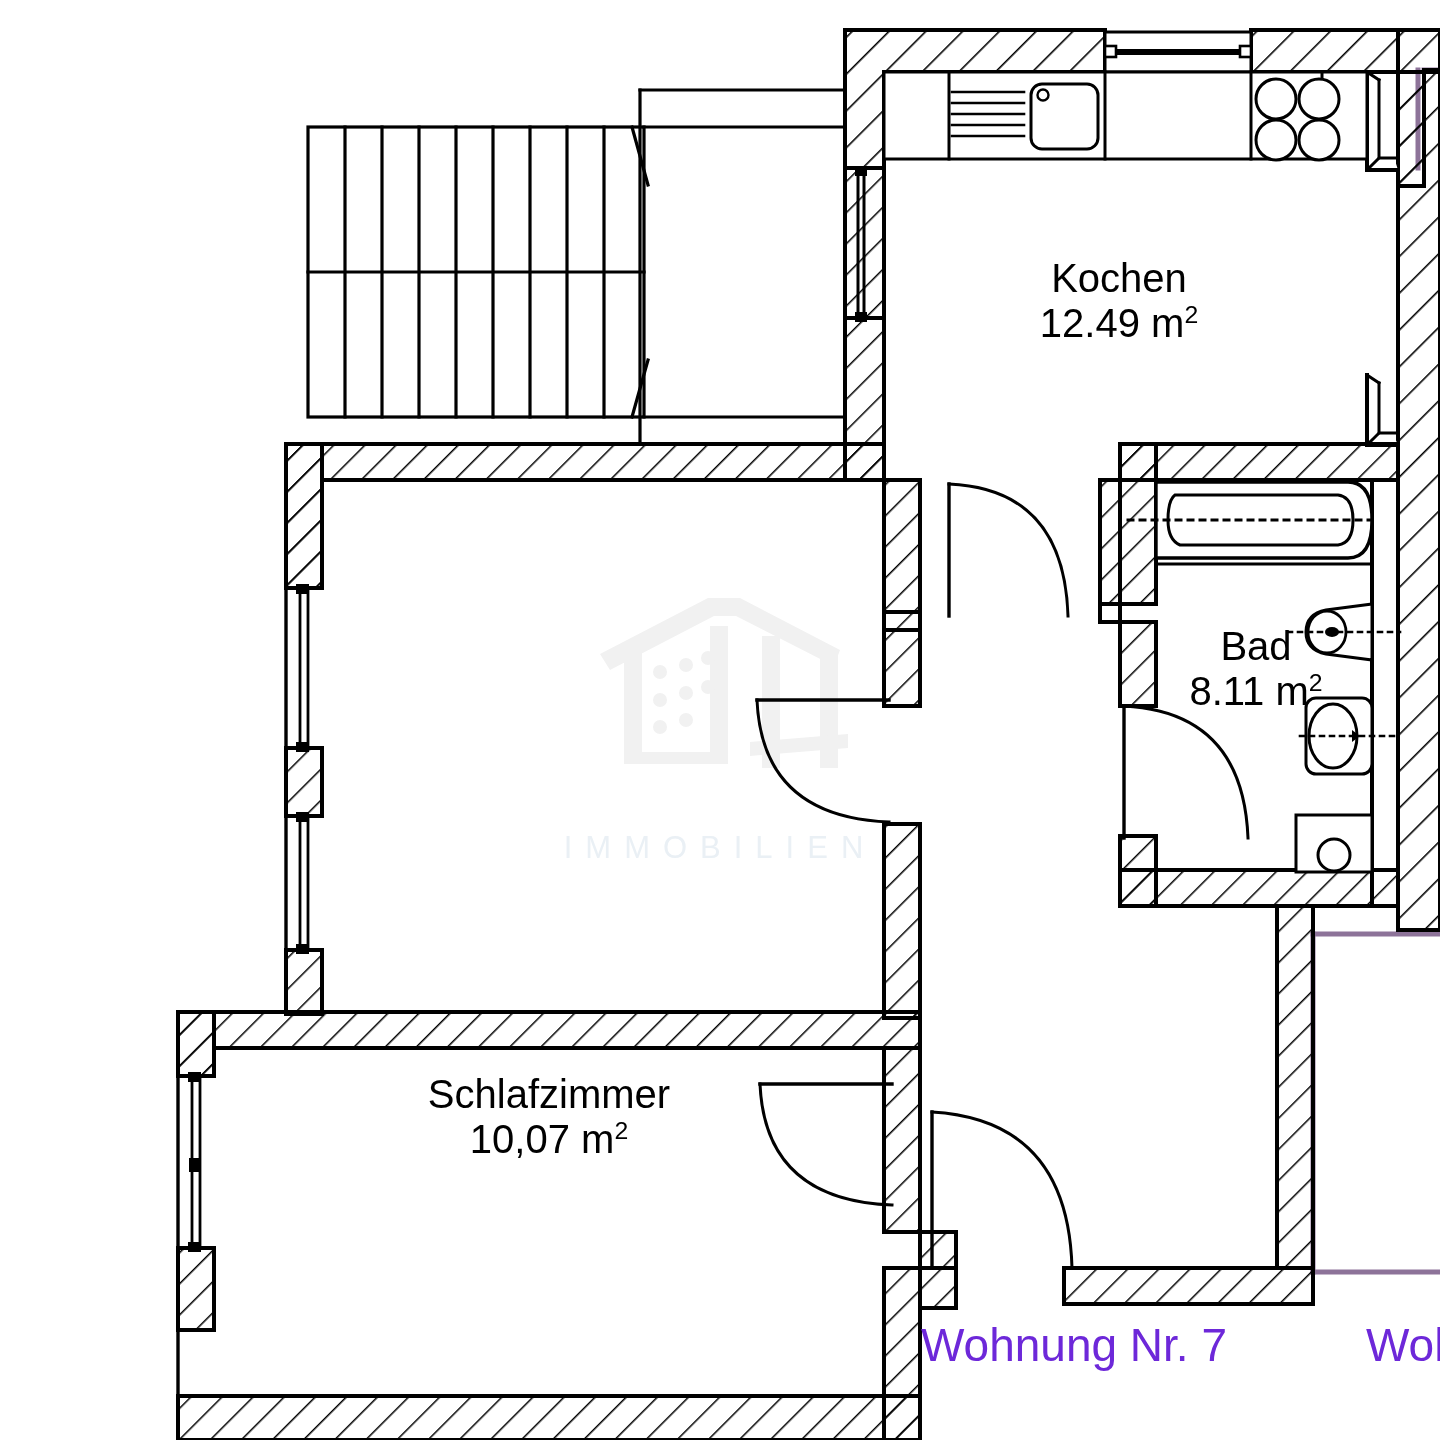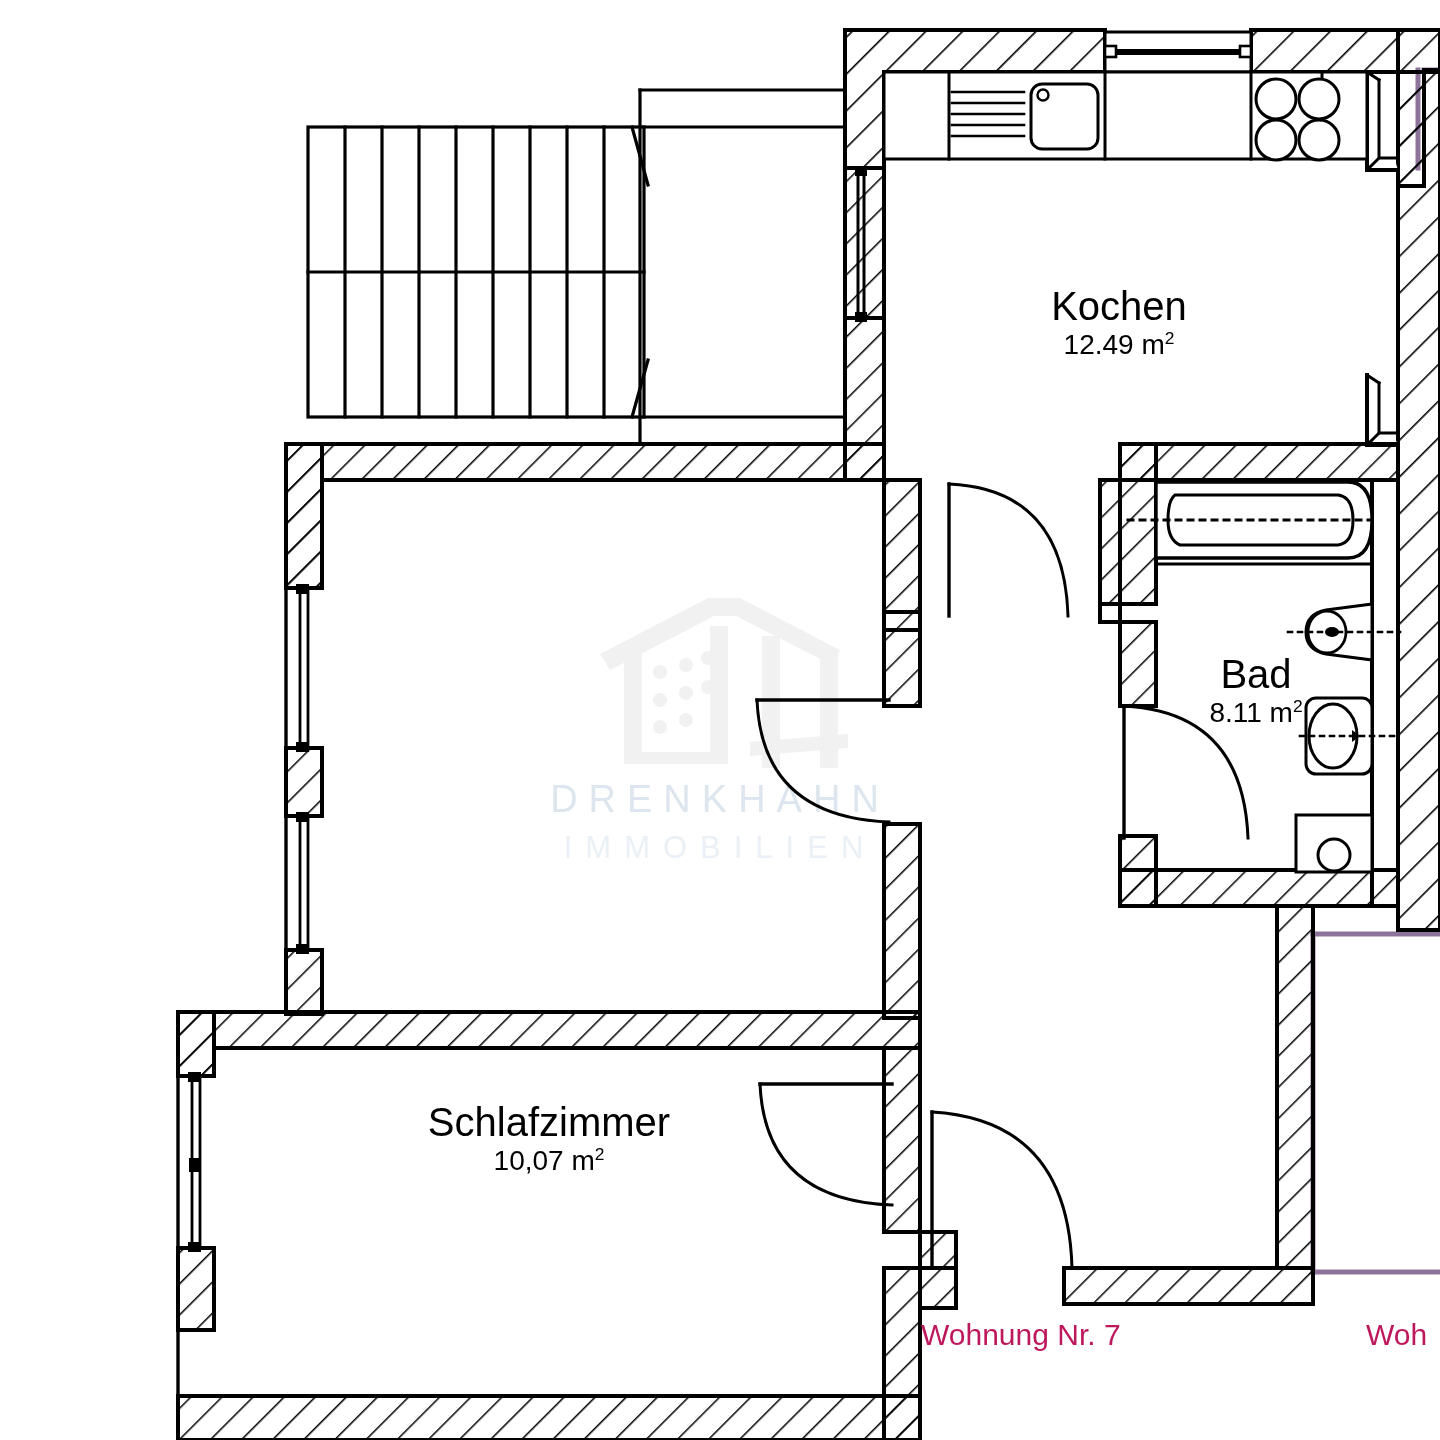--- a/index.html
+++ b/index.html
@@ -32,36 +32,35 @@
     text-align: center;
     color: #000000;
     line-height: 1.12;
     white-space: nowrap;
     font-family: "Liberation Sans", sans-serif;
     pointer-events: none;
   }
   .room-label .rl-name {
     display: block;
     font-size: 40px;
-    margin-top: 28px;
   }
   .room-label .rl-area {
     display: block;
-    font-size: 28px;
+    font-size: 40px;
     text-align: center;
   }
   .room-label .rl-area sup {
     font-size: 0.62em;
     vertical-align: super;
     line-height: 0;
   }
   .unit-label {
     position: absolute;
-    color: #be185d;
-    font-size: 30px;
+    color: #6d28d9;
+    font-size: 46px;
     white-space: nowrap;
     font-family: "Liberation Sans", sans-serif;
     pointer-events: none;
   }
   #watermark {
     position: absolute;
     left: 500px;
     top: 592px;
     width: 440px;
     height: 290px;
@@ -119,21 +118,20 @@
         <circle cx="96" cy="101" r="7"></circle>
         <circle cx="118" cy="95" r="7"></circle>
         <circle cx="70" cy="135" r="7"></circle>
         <circle cx="96" cy="128" r="7"></circle>
 
         <path d="M172 44 L172 176 L190 176 L190 44 Z"></path>
         <path d="M230 58 L230 176 L248 176 L248 58 Z"></path>
         <path d="M160 150 L258 142 L258 156 L160 164 Z"></path>
       </g>
     </svg>
-    <div class="wm-text">DRENKHAHN</div>
     <div class="wm-sub">IMMOBILIEN</div>
   </div>
 
   <svg id="plan-svg" viewBox="0 0 1440 1440">
     <defs>
       <pattern id="wallhatch" width="26" height="26" patternUnits="userSpaceOnUse" patternTransform="rotate(45)">
         <line x1="0" y1="0" x2="0" y2="26" stroke="#000000" stroke-width="3.2"></line>
       </pattern>
       <pattern id="wallhatch2" width="22" height="22" patternUnits="userSpaceOnUse" patternTransform="rotate(45)">
         <line x1="0" y1="0" x2="0" y2="22" stroke="#000000" stroke-width="3"></line>

